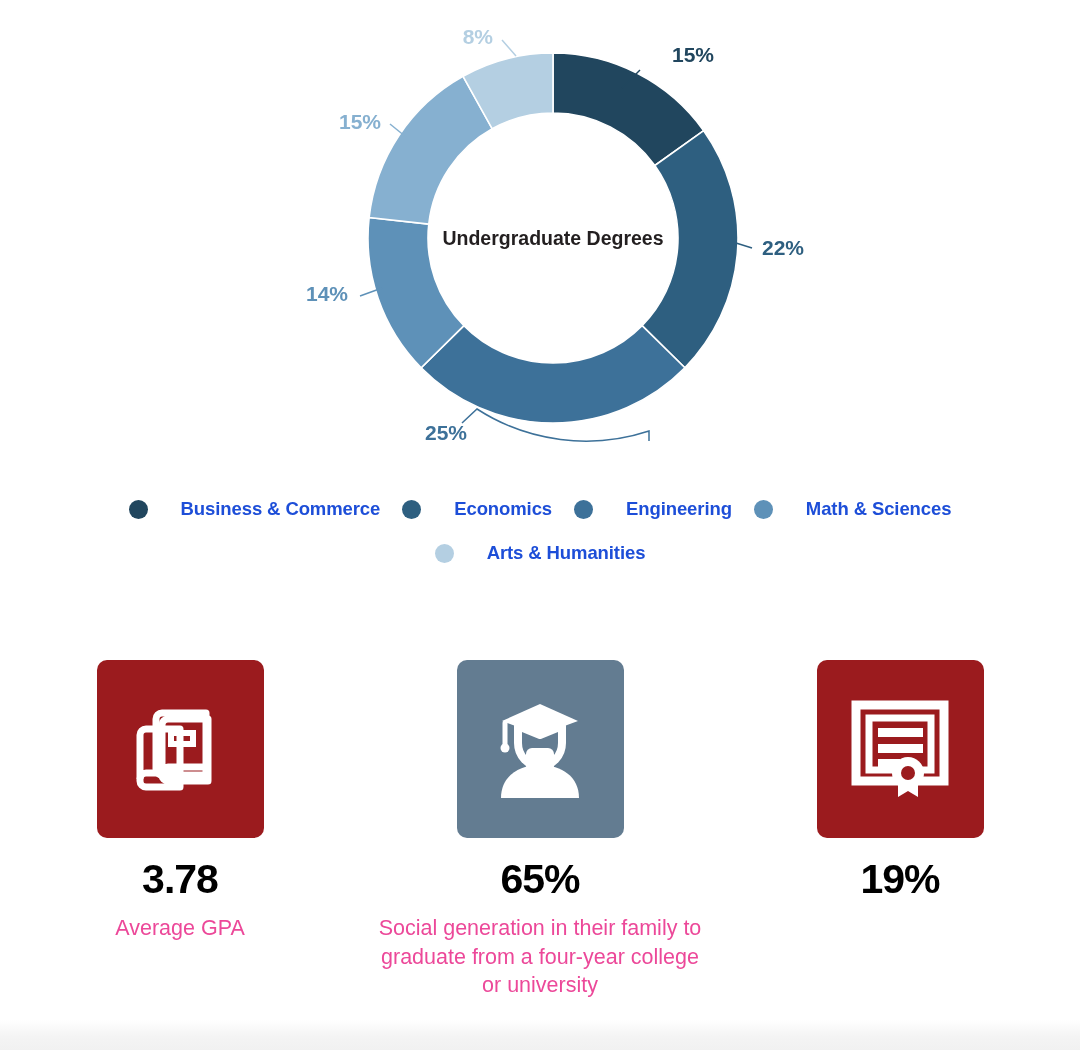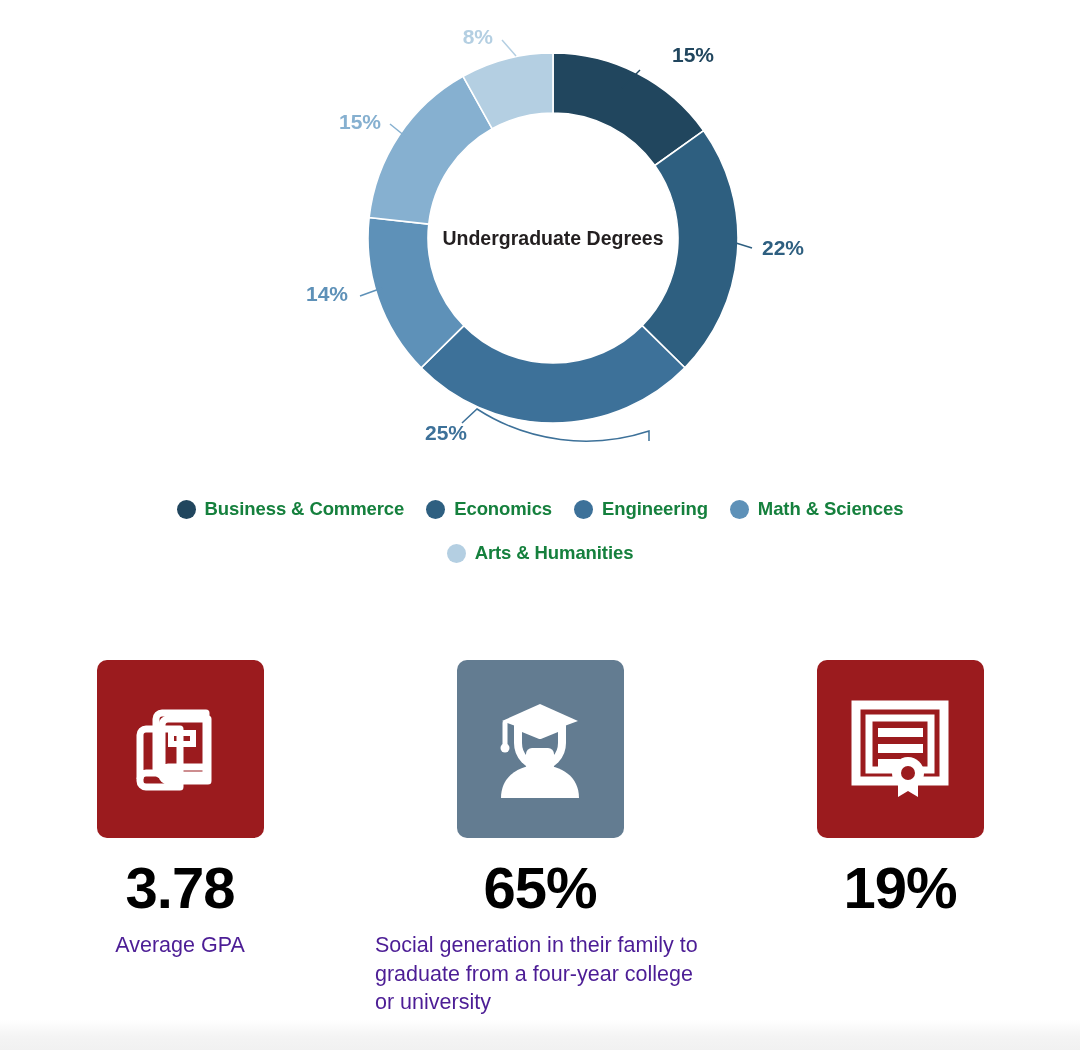--- a/index.html
+++ b/index.html
@@ -61,23 +61,24 @@
   .legend-dot {
     width: 19px;
     height: 19px;
     border-radius: 50%;
     margin-right: 9px;
     flex: 0 0 auto;
   }
   .legend-text {
     font-size: 18.5px;
     font-weight: bold;
-    color: #15803d;
+    color: #1d4ed8;
     white-space: nowrap;
     letter-spacing: -0.1px;
+    margin-left: 24px;
   }
 
   
   #stats {
     position: absolute;
     left: 0;
     top: 660px;
     width: 1080px;
     display: flex;
   }
@@ -92,30 +93,31 @@
     height: 178px;
     border-radius: 10px;
     display: flex;
     align-items: center;
     justify-content: center;
   }
   .tile-red { background: #9b1b1e; }
   .tile-slate { background: #637c91; }
   .stat-value {
     margin-top: 21px;
-    font-size: 58px;
+    font-size: 41px;
     font-weight: bold;
     color: #000000;
     line-height: 1;
     letter-spacing: -1px;
   }
   .stat-desc {
     margin-top: 14px;
     font-size: 21.5px;
-    color: #4c1d95;
+    color: #ec4899;
+    text-align: center;
     line-height: 1.33;
     max-width: 330px;
   }
 
   
   #bottom-band {
     position: absolute;
     left: 0;
     bottom: 0;
     width: 1080px;

